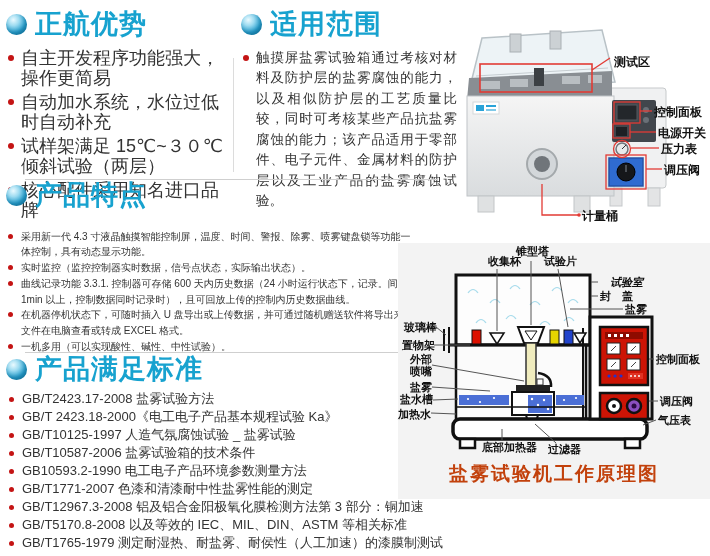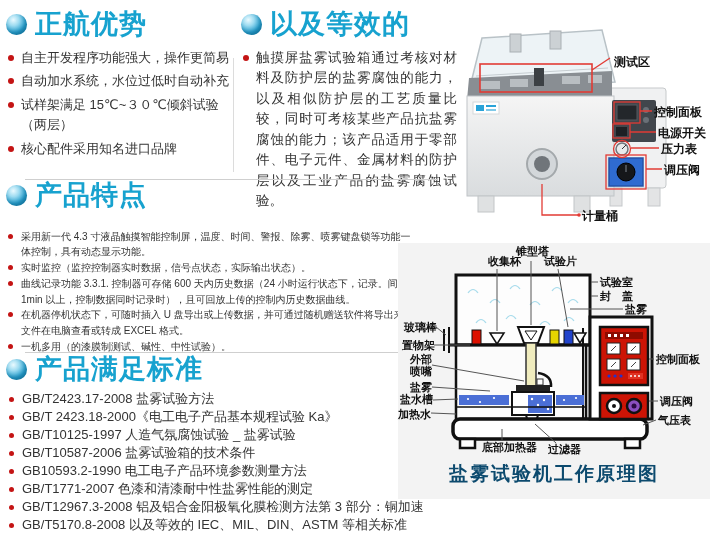--- a/index.html
+++ b/index.html
@@ -1,32 +1,32 @@
 <!DOCTYPE html>
 <html lang="zh"><head>
 <meta charset="utf-8">
 <style>
   html,body{margin:0;padding:0;}
   body{font-family:"Liberation Sans","DejaVu Sans",sans-serif;background:#fff;}
-  .page{position:relative;width:710px;height:556px;background:#ffffff;overflow:hidden;border-radius:8px;}
+  .page{position:relative;width:710px;height:556px;background:#ffffff;overflow:hidden;}
 
   
   .sec{position:absolute;}
   .sec-title-row{display:flex;align-items:center;gap:8px;margin:0 0 8px 0;}
   .sphere{width:21px;height:21px;border-radius:50%;flex:0 0 auto;
     background:radial-gradient(circle at 35% 28%, #eafaff 0%, #9fdcf1 28%, #2ba6d5 62%, #0e7fae 100%);
     box-shadow:inset -2px -3px 4px rgba(0,60,90,.35);}
   .sec-title{margin:0;font-size:27px;font-weight:bold;color:#17a2cf;letter-spacing:1px;line-height:1.1;}
 
   
   .b-item{position:relative;padding-left:15px;color:#333;}
   .dot{position:absolute;left:2px;top:7px;width:6px;height:6px;border-radius:50%;background:#c41414;}
 
   .sec-advantages{left:6px;top:10px;width:228px;}
-  .sec-advantages .b-item{font-size:13px;line-height:20.5px;margin-bottom:3px;}
+  .sec-advantages .b-item{font-size:18px;line-height:20.5px;margin-bottom:3px;}
 
   .divider-v{position:absolute;left:233px;top:58px;width:1px;height:114px;background:#dcdcdc;}
 
   .sec-scope{left:241px;top:10px;width:216px;}
   .sec-scope .b-item{font-size:13.5px;line-height:20.5px;text-align:justify;}
 
   .hr{position:absolute;height:1px;background:#cfcfcf;}
   .hr1{left:25px;top:179px;width:412px;}
   .hr2{left:25px;top:352px;width:412px;}
 
@@ -51,36 +51,36 @@
   .ml-valve{left:212px;top:152px;}
   .ml-bucket{left:130px;top:198px;}
 
   
   .diagram{position:absolute;left:398px;top:243px;width:312px;height:256px;background:#f3f3f3;}
   .diagram svg{position:absolute;left:0;top:0;}
   .d-label{position:absolute;font-size:11px;font-weight:bold;color:#111;white-space:pre-line;line-height:12px;}
   .dl-cup{left:80px;top:12px;padding-left:10px;}
   .dl-cone{left:118px;top:2px;}
   .dl-piece{left:146px;top:12px;}
-  .dl-room{left:202px;top:33px;}
+  .dl-room{left:212px;top:33px;font-style:italic;}
   .dl-cover{left:202px;top:47px;}
   .dl-fogR{left:227px;top:60px;}
   .dl-cpanel{left:258px;top:110px;}
   .dl-valve{left:262px;top:152px;}
   .dl-airgauge{left:260px;top:171px;}
   .dl-glass{left:6px;top:78px;}
   .dl-shelf{left:4px;top:96px;}
   .dl-nozzle{left:12px;top:110px;}
   .dl-fogL{left:12px;top:138px;}
   .dl-tank{left:2px;top:150px;}
   .dl-hotwater{left:0px;top:165px;}
   .dl-heater{left:84px;top:198px;}
   .dl-filter{left:150px;top:200px;}
   .d-caption{position:absolute;left:0;right:0;top:218px;text-align:center;
-    font-size:19px;font-weight:bold;color:#0c4a6e;letter-spacing:2px;}
+    font-size:19px;font-weight:bold;color:#c2410c;letter-spacing:2px;}
 </style>
 </head>
 <body>
 
 <div class="page">
 
   <div class="sec sec-advantages">
     <div class="sec-title-row">
       <span class="sphere"></span>
       <h2 class="sec-title">正航优势</h2>
@@ -91,21 +91,21 @@
       <div class="b-item"><span class="dot"></span><span>试样架满足 15℃~３０℃倾斜试验（两层）</span></div>
       <div class="b-item"><span class="dot"></span><span>核心配件采用知名进口品牌</span></div>
     </div>
   </div>
 
   <div class="divider-v"></div>
 
   <div class="sec sec-scope">
     <div class="sec-title-row">
       <span class="sphere"></span>
-      <h2 class="sec-title">以及等效的</h2>
+      <h2 class="sec-title">适用范围</h2>
     </div>
     <div class="b-item"><span class="dot"></span><span>触摸屏盐雾试验箱通过考核对材料及防护层的盐雾腐蚀的能力，以及相似防护层的工艺质量比较，同时可考核某些产品抗盐雾腐蚀的能力；该产品适用于零部件、电子元件、金属材料的防护层以及工业产品的盐雾腐蚀试验。</span></div>
   </div>
 
   <div class="machine">
     <svg width="258" height="232" viewBox="0 0 258 232">
       <defs>
         <linearGradient id="gbody" x1="0" y1="0" x2="0" y2="1">
           <stop offset="0" stop-color="#f5f5f5"></stop>
             <stop offset="1" stop-color="#d9dcde"></stop>
@@ -187,40 +187,41 @@
   <div class="sec sec-features">
     <div class="sec-title-row">
       <span class="sphere"></span>
       <h2 class="sec-title">产品特点</h2>
     </div>
     <div>
       <div class="b-item"><span class="dot"></span><span>采用新一代 4.3 寸液晶触摸智能控制屏，温度、时间、警报、除雾、喷雾键盘锁等功能一体控制，具有动态显示功能。</span></div>
       <div class="b-item"><span class="dot"></span><span>实时监控（监控控制器实时数据，信号点状态，实际输出状态）。</span></div>
       <div class="b-item"><span class="dot"></span><span>曲线记录功能 3.3.1. 控制器可存储 600 天内历史数据（24 小时运行状态下，记录。间隔 1min 以上，控制数据同时记录时），且可回放上传的控制内历史数据曲线。</span></div>
       <div class="b-item"><span class="dot"></span><span>在机器停机状态下，可随时插入 U 盘导出或上传数据，并可通过随机赠送软件将导出来的文件在电脑查看或转成 EXCEL 格式。</span></div>
-      <div class="b-item"><span class="dot"></span><span>一机多用（的漆膜制测试、碱性、中性试验）。</span></div>
+      <div class="b-item"><span class="dot"></span><span>一机多用（可以实现酸性、碱性、中性试验）。</span></div>
     </div>
   </div>
 
   <div class="hr hr2"></div>
 
   <div class="sec sec-standards">
     <div class="sec-title-row">
       <span class="sphere"></span>
       <h2 class="sec-title">产品满足标准</h2>
     </div>
     <div>
       <div class="b-item"><span class="dot"></span><span>GB/T2423.17-2008 盐雾试验方法</span></div>
       <div class="b-item"><span class="dot"></span><span>GB/T 2423.18-2000《电工电子产品基本规程试验 Ka》</span></div>
       <div class="b-item"><span class="dot"></span><span>GB/T10125-1997 人造气氛腐蚀试验 _ 盐雾试验</span></div>
       <div class="b-item"><span class="dot"></span><span>GB/T10587-2006 盐雾试验箱的技术条件</span></div>
       <div class="b-item"><span class="dot"></span><span>GB10593.2-1990 电工电子产品环境参数测量方法</span></div>
       <div class="b-item"><span class="dot"></span><span>GB/T1771-2007 色漆和清漆耐中性盐雾性能的测定</span></div>
       <div class="b-item"><span class="dot"></span><span>GB/T12967.3-2008 铝及铝合金阳极氧化膜检测方法第 3 部分：铜加速</span></div>
       <div class="b-item"><span class="dot"></span><span>GB/T5170.8-2008 以及等效的 IEC、MIL、DIN、ASTM 等相关标准</span></div>
+      <div class="b-item"><span class="dot"></span><span>GB/T1765-1979 测定耐湿热、耐盐雾、耐侯性（人工加速）的漆膜制测试</span></div>
     </div>
   </div>
 
   <div class="diagram">
     <svg width="312" height="212" viewBox="0 0 312 212">
 
       <rect x="58" y="32" width="134" height="70" fill="#fdfdfd" stroke="#111" stroke-width="3"></rect>
       <g stroke="#a8dcec" stroke-width="1.2" fill="none">
         <path d="M70,50 q5,-7 10,0"></path>
           <path d="M92,60 q5,-7 10,0"></path>

